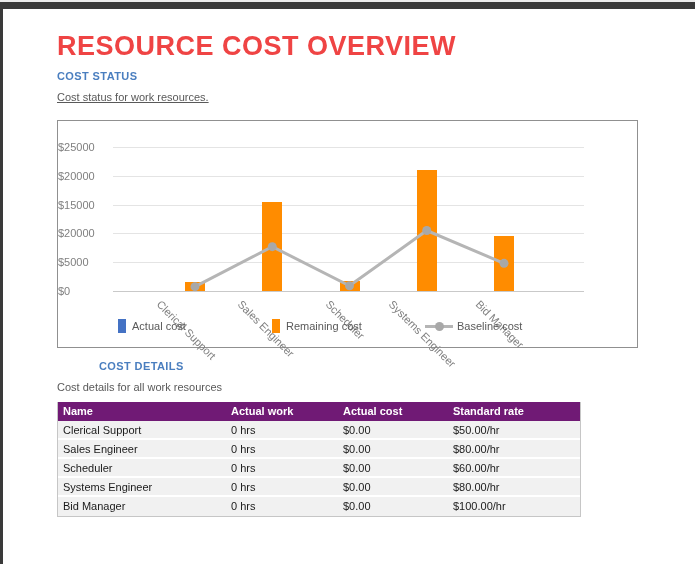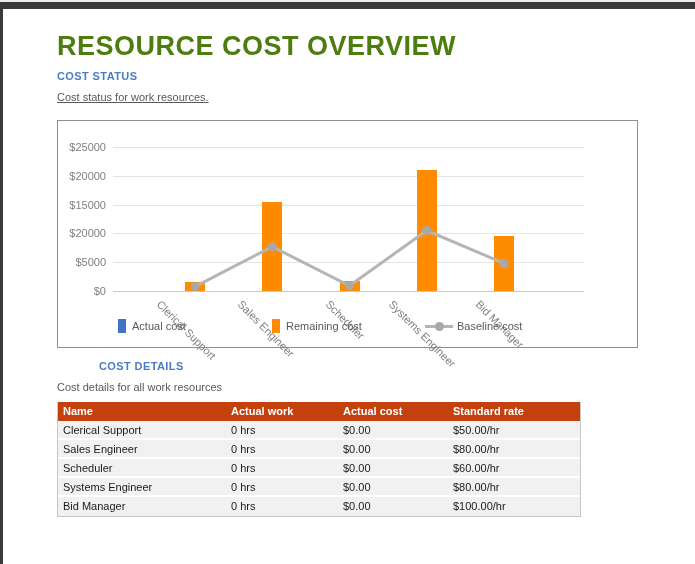--- a/index.html
+++ b/index.html
@@ -4,57 +4,57 @@
 <style>
   * { margin:0; padding:0; box-sizing:border-box; }
   html,body { width:695px; height:564px; background:#ffffff;
     font-family:"Liberation Sans", sans-serif; overflow:hidden; position:relative; }
 
   .top-edge  { position:absolute; top:0; left:0; width:695px; height:2px; background:#ececec; }
   .top-band  { position:absolute; top:2px; left:0; width:695px; height:7px; background:#3a3a3a; }
   .left-band { position:absolute; top:2px; left:0; width:3px; height:562px; background:#3a3a3a; }
 
   .page-title { position:absolute; left:57px; top:31px; font-size:27px; font-weight:700;
-    color:#4d7c0f; letter-spacing:0.5px; }
+    color:#ef4444; letter-spacing:0.5px; }
 
   .section-heading { position:absolute; left:57px; font-size:11px; font-weight:700;
     color:#4a7ebf; letter-spacing:0.4px; }
   .section-desc { position:absolute; left:57px; font-size:11px; color:#595959; }
 
   #cost-status-heading { top:70px; }
   #cost-status-desc    { top:91px;text-decoration:underline; }
   #cost-details-heading{ top:360px;margin-left:42px; }
   #cost-details-desc   { top:381px; }
 
   
   .chart-box { position:absolute; left:57px; top:120px; width:581px; height:228px;
     border:1px solid #909090; background:#fff; }
   .chart-inner { position:absolute; left:0; top:0; width:579px; height:226px; }
   .gridline { position:absolute; left:55px; width:471px; height:1px; background:#e4e4e4; }
   .gridline.zero { background:#c9c9c9; }
-  .ytick { position:absolute; left:0; width:48px; text-align:right; font-size:11px;
+  .ytick { position:absolute; left:0; width:48px; font-size:11px;
     color:#7f7f7f; height:14px; line-height:14px; }
   .bar { position:absolute; width:20px; }
   .xlabel { position:absolute; font-size:11px; color:#808080; white-space:nowrap;
     transform:rotate(45deg); transform-origin:0 0; }
   .line-svg { position:absolute; left:0; top:0; }
 
   .legend-item { position:absolute; top:198px; height:14px; display:flex; align-items:center; }
   .legend-swatch { width:8px; height:14px; margin-right:6px; }
   .legend-line-swatch { position:relative; width:28px; height:14px; margin-right:4px; }
   .legend-line-swatch .seg { position:absolute; top:6px; left:0; width:28px; height:3px; background:#b5b5b5; }
   .legend-line-swatch .dot { position:absolute; top:2.5px; left:9.5px; width:9px; height:9px;
     border-radius:50%; background:#a8a8a8; }
   .legend-label { font-size:11px; color:#595959; white-space:nowrap; }
 
   
   .cost-table { position:absolute; left:57px; top:402px; width:524px;
     border-left:1px solid #c6c6c6; border-right:1px solid #c6c6c6; border-bottom:1px solid #c6c6c6; }
   .t-row { display:grid; grid-template-columns:168px 112px 110px 1fr; height:19px; }
-  .t-row.head { background:#c2410c; }
+  .t-row.head { background:#701a75; }
   .t-row.body { background:#f1f1f1; border-bottom:2px solid #ffffff; height:19px; }
   .t-row.body:last-child { border-bottom:none; }
   .t-cell { padding-left:5px; font-size:11px; line-height:18px; color:#1a1a1a;
     white-space:nowrap; overflow:hidden; }
   .t-row.head .t-cell { color:#ffffff; font-weight:700; line-height:19px; }
 </style>
 </head>
 <body>
 
 <div class="top-edge"></div>

